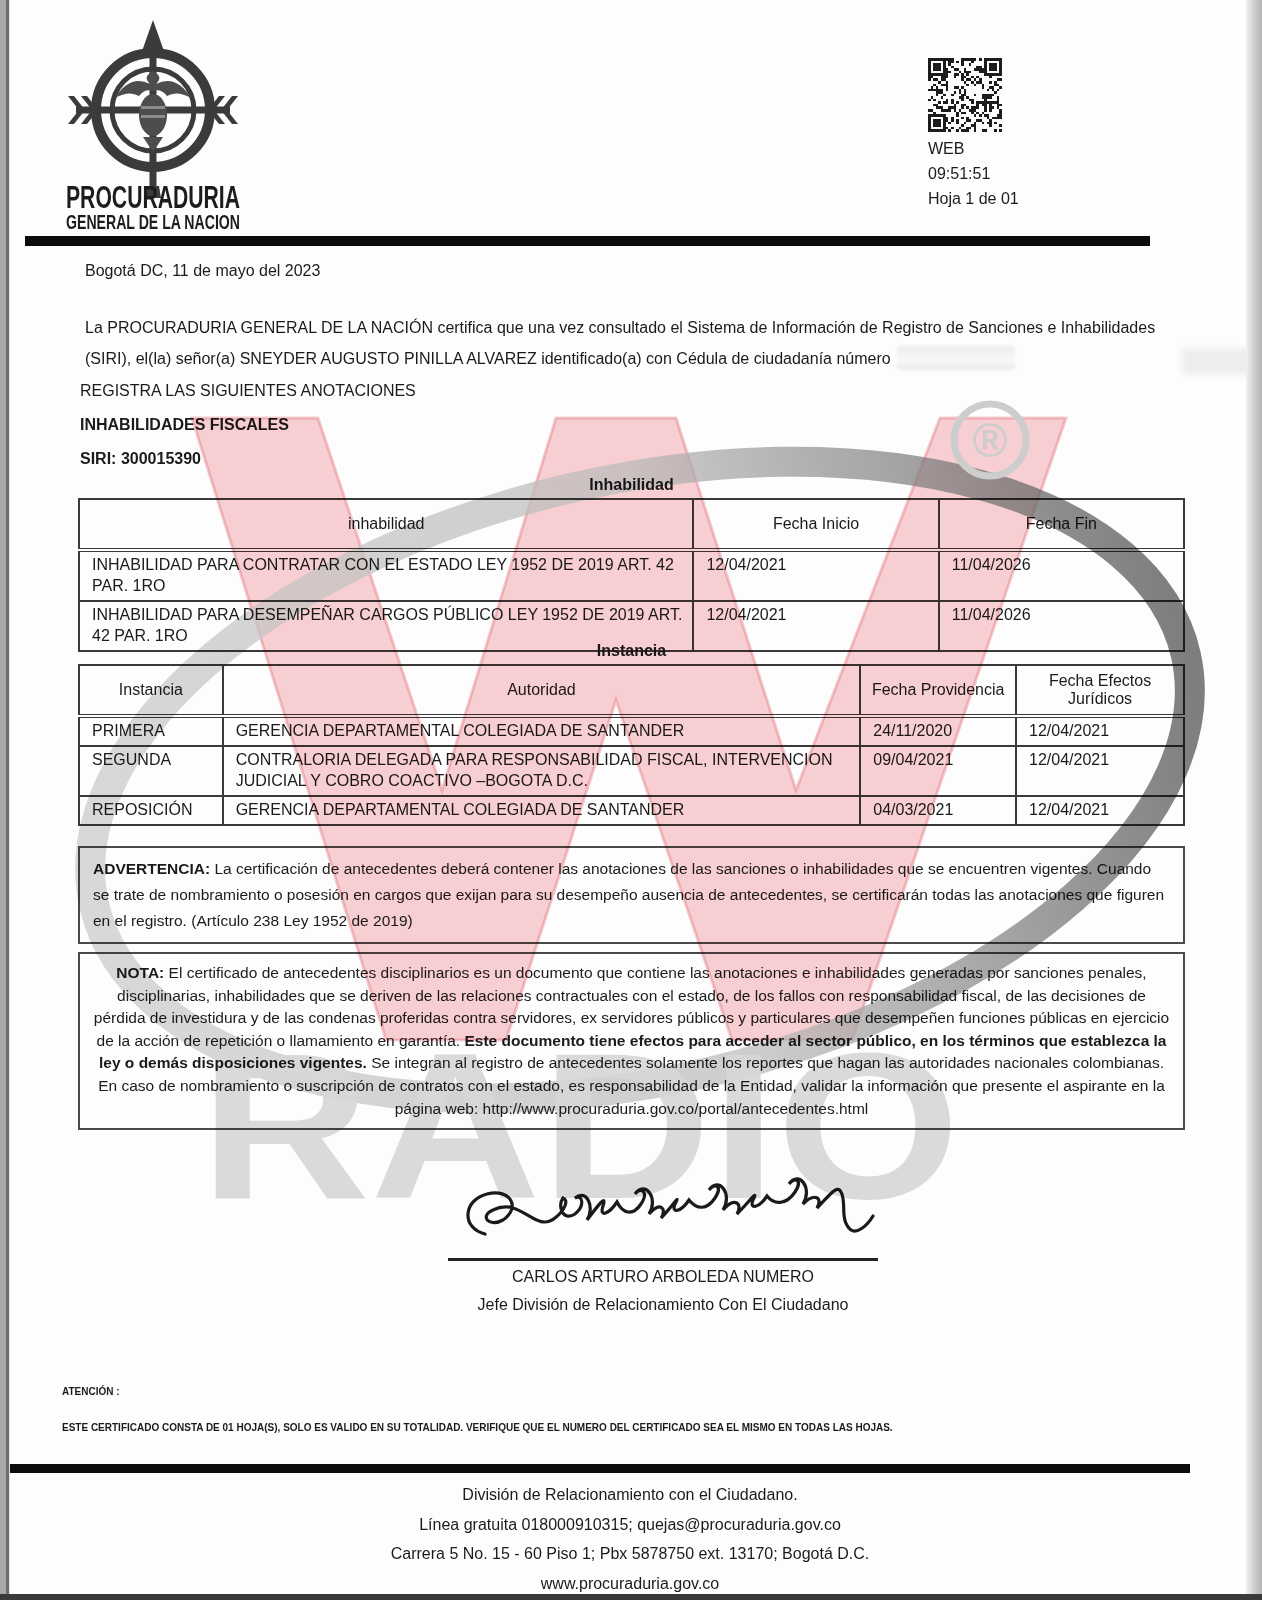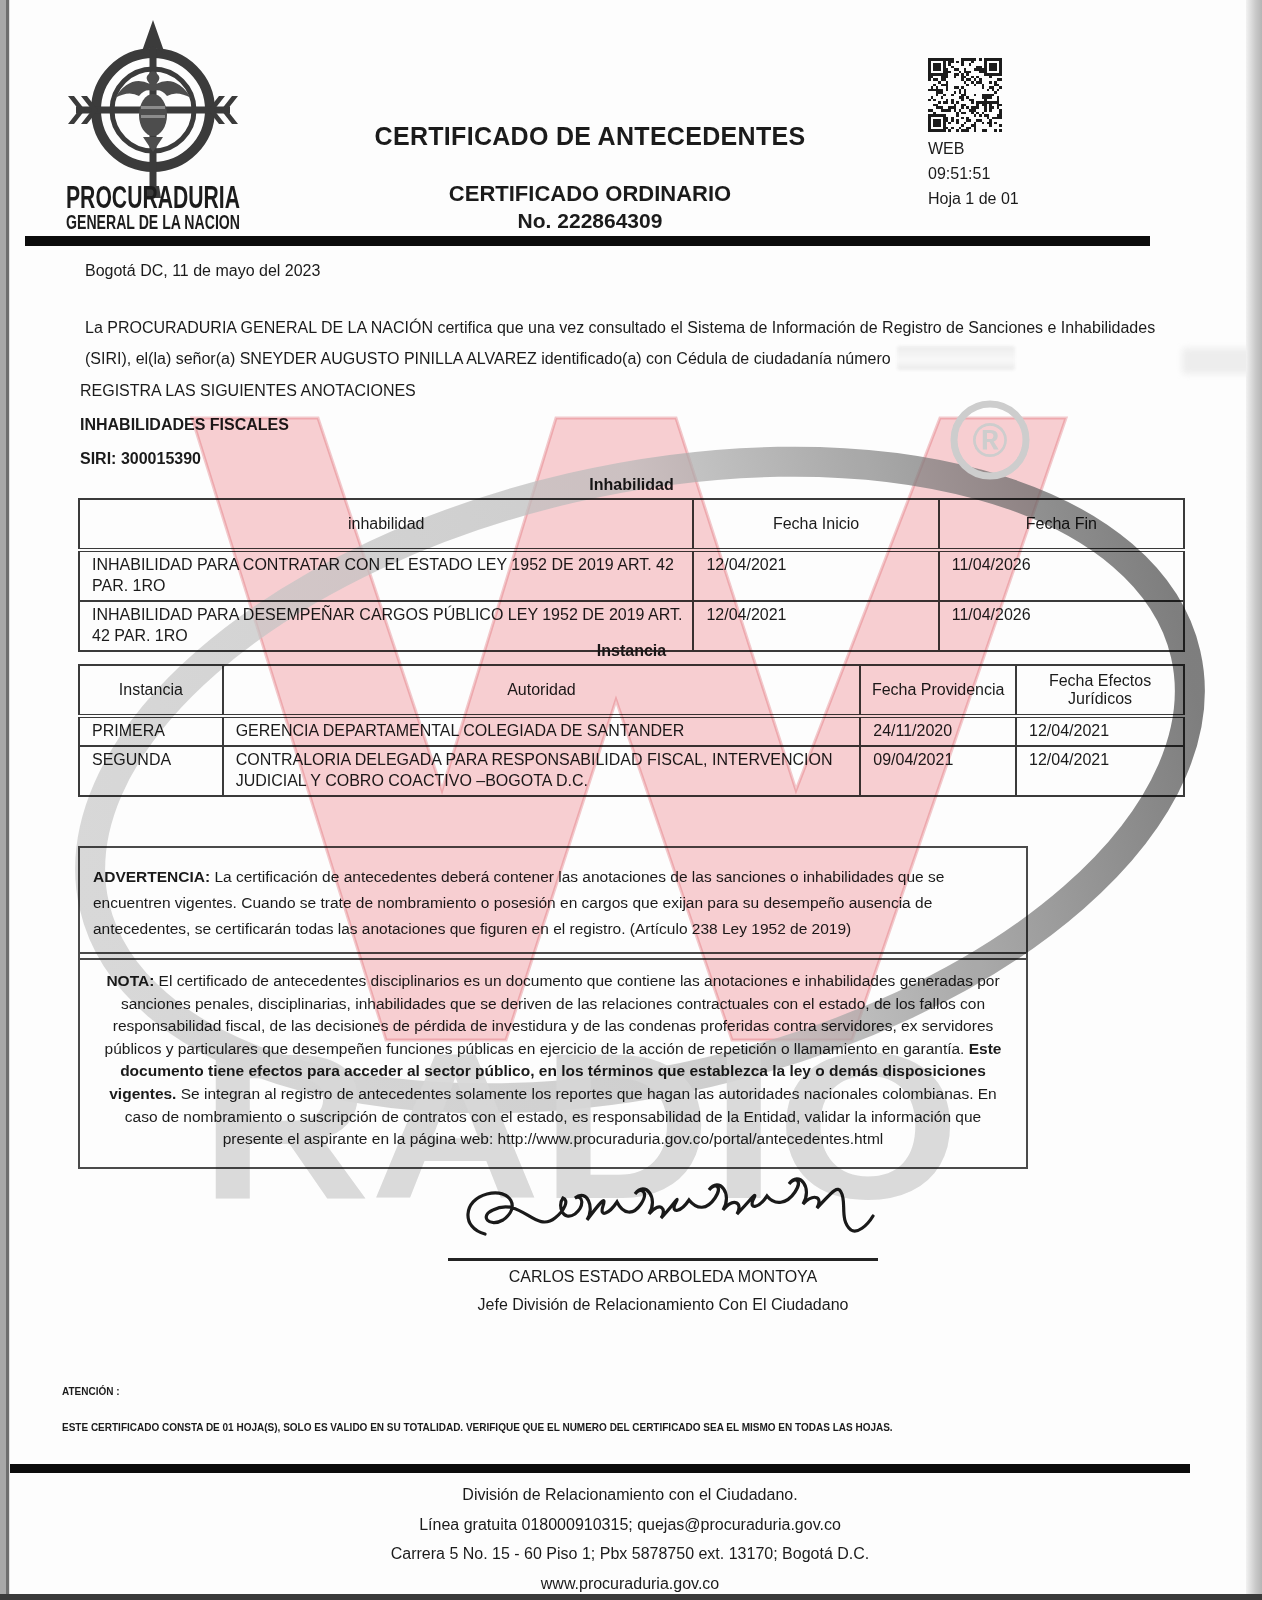--- a/index.html
+++ b/index.html
@@ -24,21 +24,21 @@
   .intro{left:85px;top:312px;width:1105px;font-size:16px;line-height:31px;z-index:2;}
   .redacted{display:inline-block;width:118px;height:24px;vertical-align:-6px;margin-left:6px;
             background:linear-gradient(180deg,#ececec,#f8f8f8 60%,#eaeaea);filter:blur(1.5px);border-radius:3px;}
   .smudge{left:1182px;top:348px;width:104px;height:26px;background:#ededed;filter:blur(3px);border-radius:4px;z-index:2;}
   .tbl-caption{font-size:16px;font-weight:bold;text-align:center;left:78px;width:1107px;z-index:2;}
   .tbl-wrap{left:78px;width:1107px;z-index:2;}
   table.doc{border-collapse:collapse;table-layout:fixed;width:100%;font-size:16px;}
   table.doc th{font-weight:normal;text-align:center;vertical-align:middle;border:2px solid #3a3a3a;
                border-bottom:4px double #3a3a3a;padding:4px 6px;height:40px;}
   table.doc td{border:2px solid #3a3a3a;padding:2px 6px 4px 12px;vertical-align:top;line-height:21px;}
-  .notice-box{left:78px;width:950px;border:2px solid #4a4a4a;padding:16px 13px;box-sizing:border-box;
+  .notice-box{left:78px;width:1107px;border:2px solid #4a4a4a;padding:8px 13px;box-sizing:border-box;
               font-size:15.5px;line-height:26px;background:transparent;z-index:2;}
   .nota-box{line-height:22.6px;text-align:center;}
   
   .sig-line{left:448px;top:1258px;width:430px;height:3px;background:#232323;z-index:2;}
   .sig-name{left:438px;top:1268px;width:450px;text-align:center;font-size:16px;z-index:2;}
   .sig-title{left:438px;top:1296px;width:450px;text-align:center;font-size:16px;z-index:2;}
   
   .atencion-label{left:62px;top:1386px;font-size:10px;font-weight:bold;z-index:2;}
   .atencion-text{left:62px;top:1414px;width:1085px;font-size:10px;font-weight:bold;line-height:28px;z-index:2;}
   .rule-bottom{left:0;top:1464px;width:1190px;height:9px;background:#0c0c0c;z-index:2;}
@@ -77,25 +77,20 @@
         <ellipse cx="89" cy="97" rx="14" ry="21"></ellipse>
         <polygon points="79,119 99,119 89,134"></polygon>
         <rect x="77" y="88" width="24" height="3" fill="#8c8c8c"></rect>
         <rect x="77" y="97" width="24" height="3" fill="#8c8c8c"></rect>
       </g>
       <text x="2" y="190" font-family="Liberation Sans, sans-serif" font-size="31" font-weight="bold" fill="#1c1c1c" textLength="174" lengthAdjust="spacingAndGlyphs">PROCURADURIA</text>
       <text x="2" y="211" font-family="Liberation Sans, sans-serif" font-size="20" font-weight="bold" fill="#1c1c1c" textLength="174" lengthAdjust="spacingAndGlyphs">GENERAL DE LA NACION</text>
     </svg>
   </div>
 
-  <div class="abs title-block">
-    <div class="title-main">CERTIFICADO DE ANTECEDENTES</div>
-    <div class="title-sub">CERTIFICADO ORDINARIO</div>
-    <div class="title-no">No. 222864309</div>
-  </div>
 
   <div class="abs qr-block">
     <svg width="74" height="74" viewBox="0 0 29 29" shape-rendering="crispEdges" fill="#1c1c1c">
       <g>
         <path d="M0 0h7v7h-7zM1 1v5h5v-5z"></path>
           <rect x="2" y="2" width="3" height="3"></rect>
         <path d="M22 0h7v7h-7zM23 1v5h5v-5z"></path>
           <rect x="24" y="2" width="3" height="3"></rect>
         <path d="M0 22h7v7h-7zM1 23v5h5v-5z"></path>
           <rect x="2" y="24" width="3" height="3"></rect>
@@ -429,39 +424,45 @@
         <td>GERENCIA DEPARTAMENTAL COLEGIADA DE SANTANDER</td>
         <td>24/11/2020</td>
         <td>12/04/2021</td>
       </tr>
       <tr>
         <td>SEGUNDA</td>
         <td>CONTRALORIA DELEGADA PARA RESPONSABILIDAD FISCAL, INTERVENCION JUDICIAL Y COBRO COACTIVO –BOGOTA D.C.</td>
         <td>09/04/2021</td>
         <td>12/04/2021</td>
       </tr>
+      <tr>
+        <td>REPOSICIÓN</td>
+        <td>GERENCIA DEPARTAMENTAL COLEGIADA DE SANTANDER</td>
+        <td>04/03/2021</td>
+        <td>12/04/2021</td>
+      </tr>
     </tbody>
       </table>
   </div>
 
   <div class="abs notice-box" style="top:846px;">
     <span class="b">ADVERTENCIA:</span><span> La certificación de antecedentes deberá contener las anotaciones de las sanciones o inhabilidades que se encuentren vigentes. Cuando se trate de nombramiento o posesión en cargos que exijan para su desempeño ausencia de antecedentes, se certificarán todas las anotaciones que figuren en el registro. (Artículo 238 Ley 1952 de 2019)</span>
   </div>
 
   <div class="abs notice-box nota-box" style="top:952px;">
     <span class="b">NOTA:</span><span> El certificado de antecedentes disciplinarios es un documento que contiene las anotaciones e inhabilidades generadas por sanciones penales, disciplinarias, inhabilidades que se deriven de las relaciones contractuales con el estado, de los fallos con responsabilidad fiscal, de las decisiones de pérdida de investidura y de las condenas proferidas contra servidores, ex servidores públicos y particulares que desempeñen funciones públicas en ejercicio de la acción de repetición o llamamiento en garantía.  </span><span class="b">Este documento tiene efectos para acceder al sector público, en los términos que establezca la ley o demás disposiciones vigentes.</span><span> Se integran al registro de antecedentes solamente los reportes que hagan las autoridades nacionales colombianas. En caso de nombramiento o suscripción de contratos con el estado, es responsabilidad de la Entidad, validar la información que presente el aspirante en la página web: http://www.procuraduria.gov.co/portal/antecedentes.html</span>
   </div>
 
   <div class="abs" style="left:455px;top:1172px;width:430px;height:80px;z-index:2;">
     <svg width="430" height="80" viewBox="0 0 430 80">
       <path d="M30 62 C6 56 8 28 32 22 C56 16 66 36 48 48 C34 56 24 44 38 38 C66 24 80 62 100 46 C110 38 114 28 108 26 C102 34 108 50 120 42 C130 34 128 22 120 26 C132 16 140 36 132 48 C144 32 152 22 148 34 C144 46 154 42 162 30 C168 42 178 44 186 32 C194 20 186 14 180 22 C190 8 204 26 194 42 C206 28 212 38 206 46 C218 34 226 20 220 32 C216 42 226 40 234 28 C242 38 252 38 260 26 C268 14 260 10 254 18 C264 4 278 22 268 38 C280 24 288 32 282 42 C294 30 304 16 298 28 C294 38 304 36 312 24 C320 34 332 32 340 20 C348 8 340 4 334 12 C344 -2 358 16 348 32 C360 20 368 26 362 36 C374 24 382 12 386 20 C392 30 384 48 396 58 C402 62 412 54 418 44" stroke="#1a1a1a" stroke-width="3.2" fill="none" stroke-linecap="round"></path>
     </svg>
   </div>
   <div class="abs sig-line"></div>
-  <div class="abs sig-name">CARLOS ESTADO ARBOLEDA MONTOYA</div>
+  <div class="abs sig-name">CARLOS ARTURO ARBOLEDA NUMERO</div>
   <div class="abs sig-title">Jefe División de Relacionamiento Con El Ciudadano</div>
 
   <div class="abs atencion-label">ATENCIÓN :</div>
   <div class="abs atencion-text">ESTE CERTIFICADO CONSTA DE 01 HOJA(S), SOLO ES VALIDO EN SU TOTALIDAD. VERIFIQUE QUE EL NUMERO DEL CERTIFICADO SEA EL MISMO EN TODAS LAS HOJAS.</div>
   <div class="abs rule-bottom"></div>
 
   <div class="abs footer">
     <div>División de Relacionamiento con el Ciudadano.</div>
     <div>Línea gratuita 018000910315; quejas@procuraduria.gov.co</div>
     <div>Carrera 5 No. 15 - 60 Piso 1; Pbx 5878750 ext. 13170; Bogotá D.C.</div>

